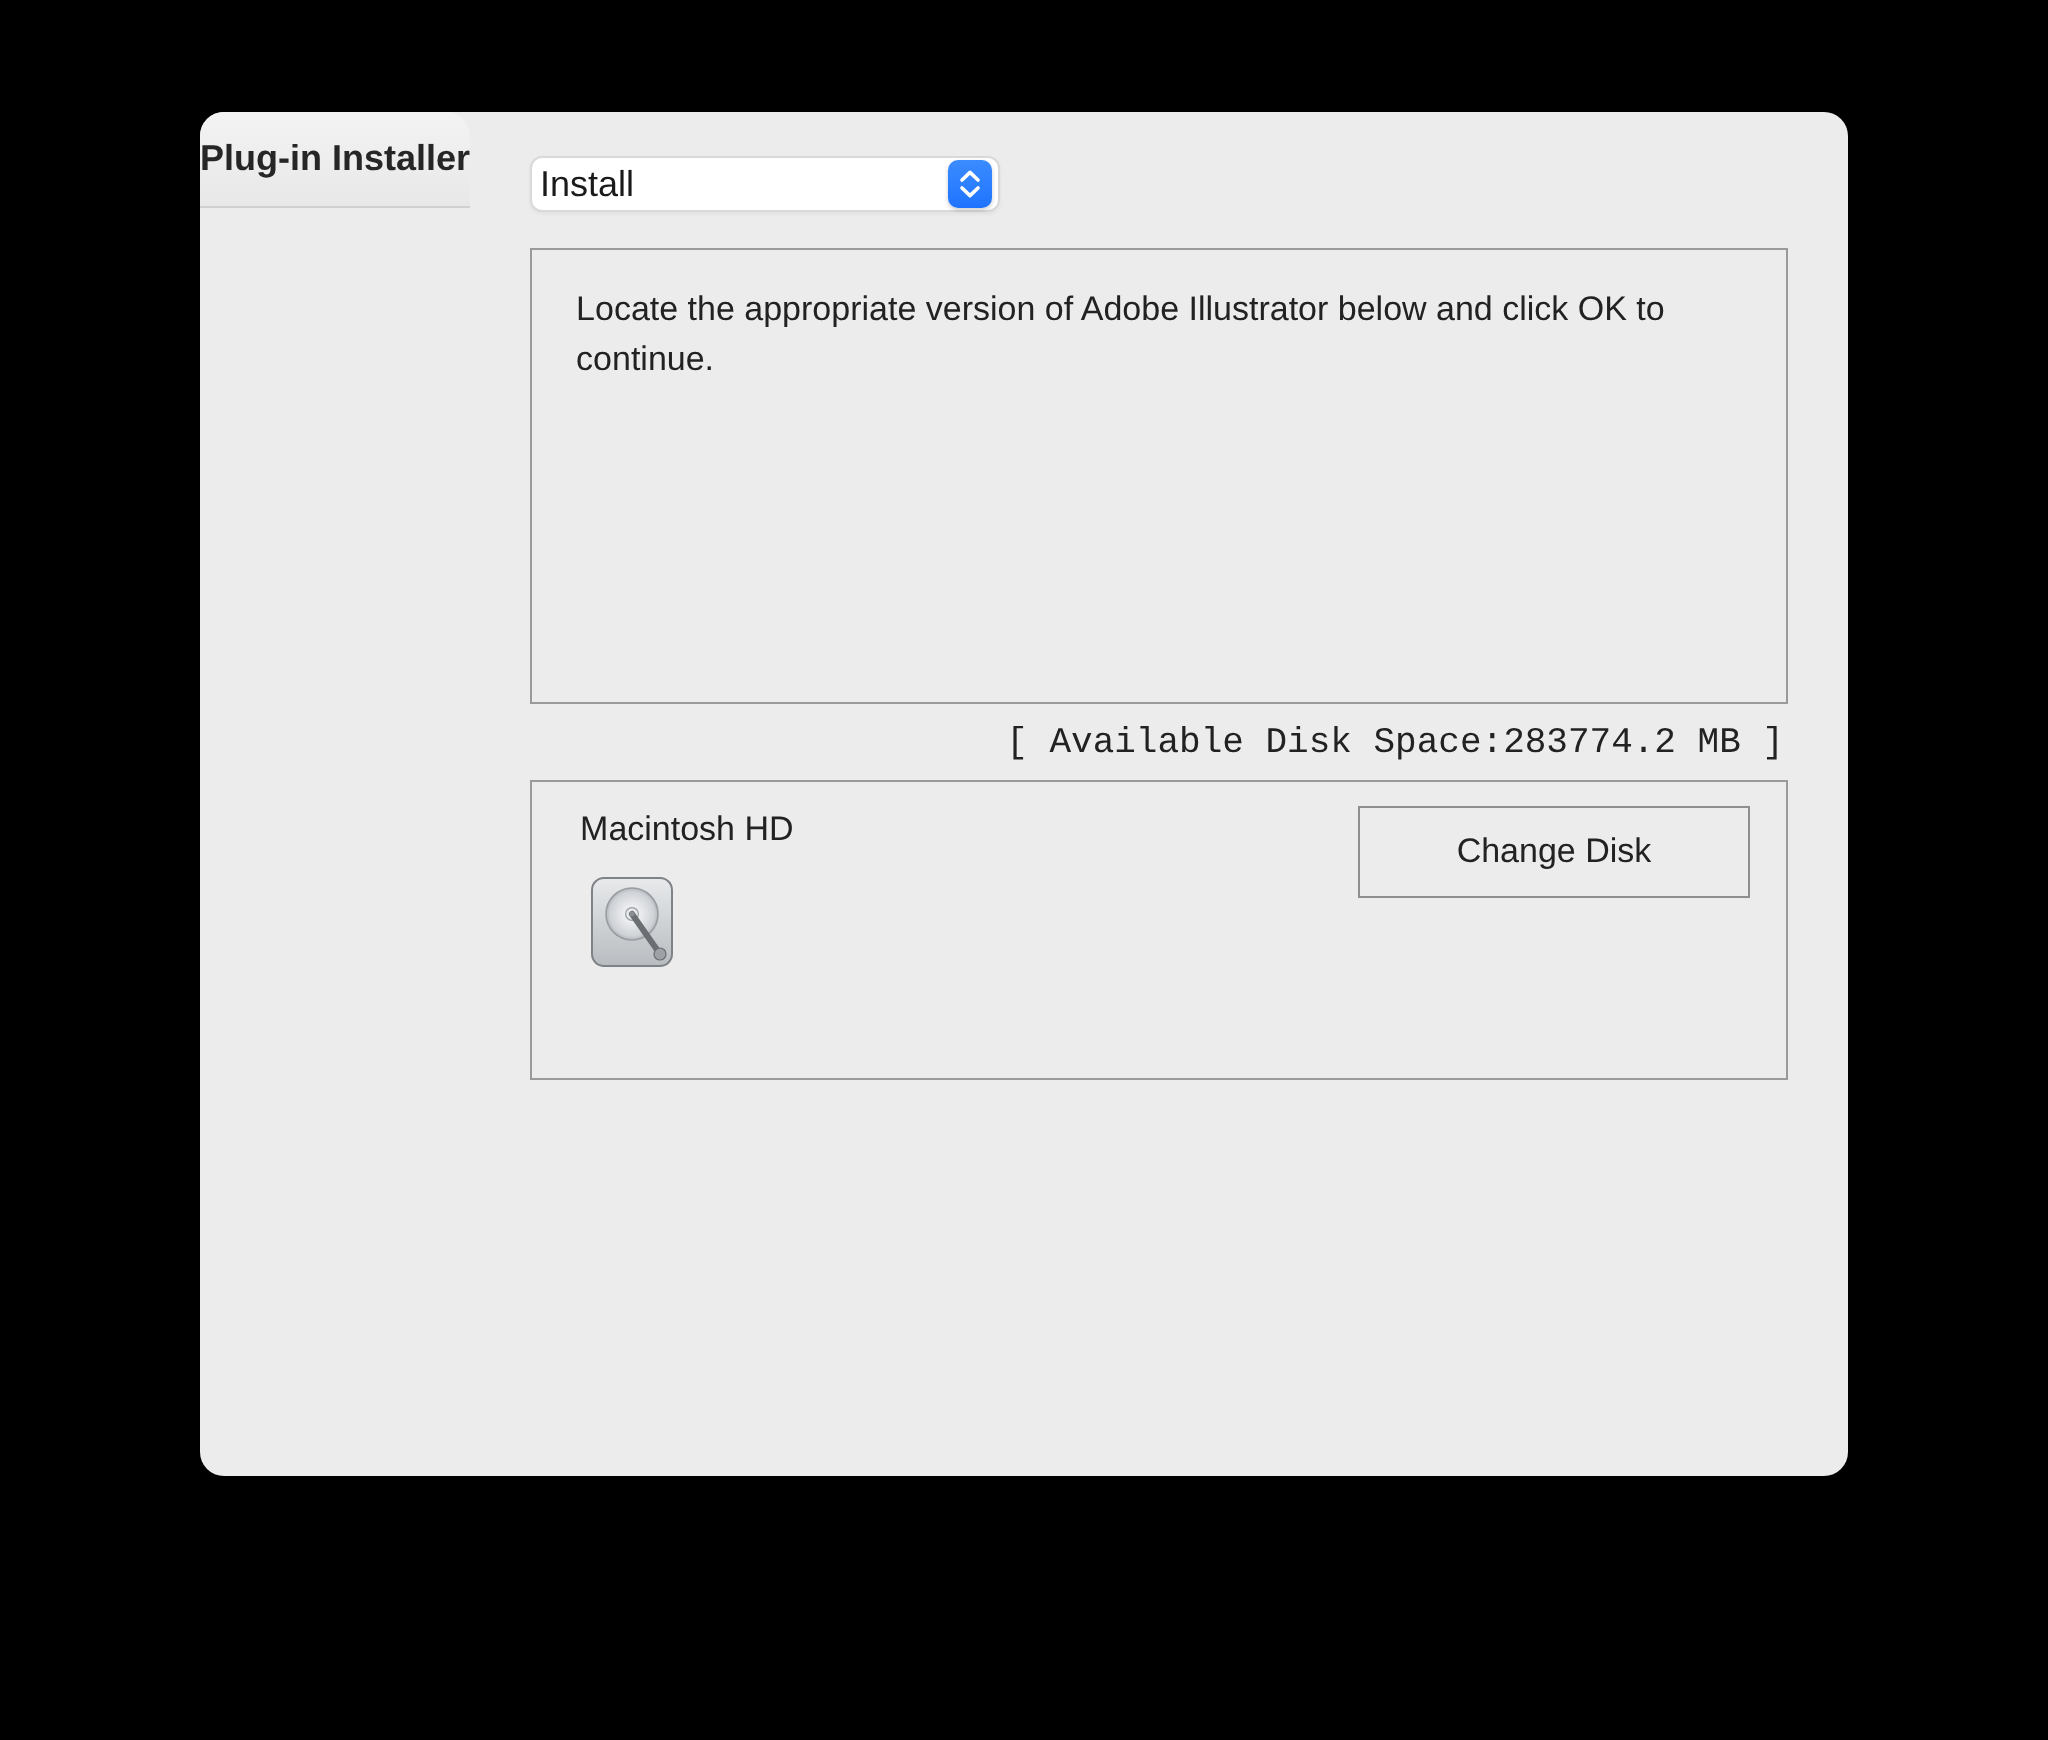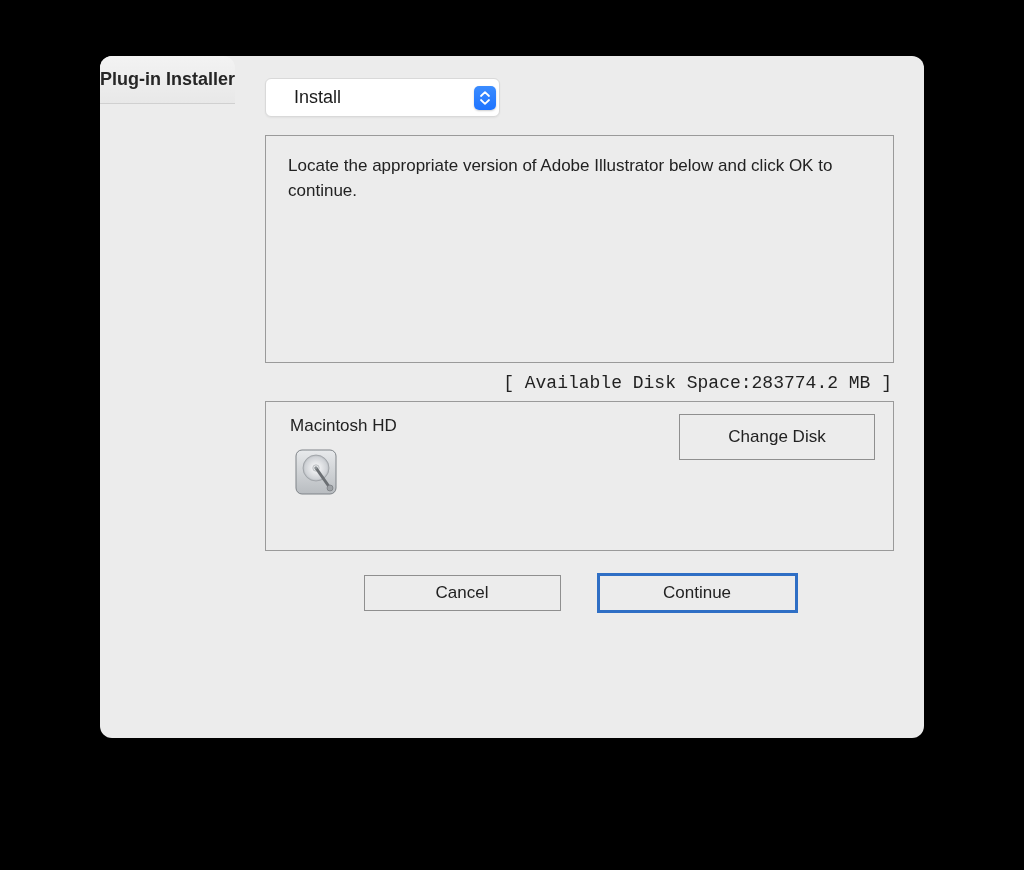--- a/index.html
+++ b/index.html
@@ -40,28 +40,28 @@
       color: #262626;
     }
     .content {
       flex: 1;
       padding: 22px 30px 26px 30px;
       display: flex;
       flex-direction: column;
     }
     .dropdown {
       width: 235px;
-      height: 39px;
+      height: 28px;
       background: #fff;
       border: 1px solid #d9d9d9;
       border-radius: 6px;
       display: flex;
       align-items: center;
       justify-content: space-between;
-      padding-left: 28px;
+      padding-left: 4px;
       padding-right: 3px;
       box-shadow: 0 1px 2px rgba(0,0,0,0.05);
       cursor: default;
     }
     .dropdown-label {
       font-size: 18px;
       color: #1a1a1a;
     }
     .dd-icon {
       width: 22px;
@@ -200,19 +200,15 @@
             <circle cx="26" cy="22" r="3.2" fill="#e6e8ea" stroke="#9a9ea3" stroke-width="0.6"></circle>
             <path d="M26 22 L40 42" stroke="#6b6f73" stroke-width="3" stroke-linecap="round"></path>
             <circle cx="40" cy="42" r="3" fill="#9ea2a6" stroke="#6b6f73" stroke-width="0.6"></circle>
             <circle cx="26" cy="22" r="1.2" fill="#8c9095"></circle>
           </svg>
         </div>
       </div>
       <div class="change-btn">Change Disk</div>
     </div>
 
-    <div class="button-row">
-      <div class="btn">Cancel</div>
-      <div class="btn primary">Continue</div>
-    </div>
 
   </div>
 </div>
 
 </body></html>

